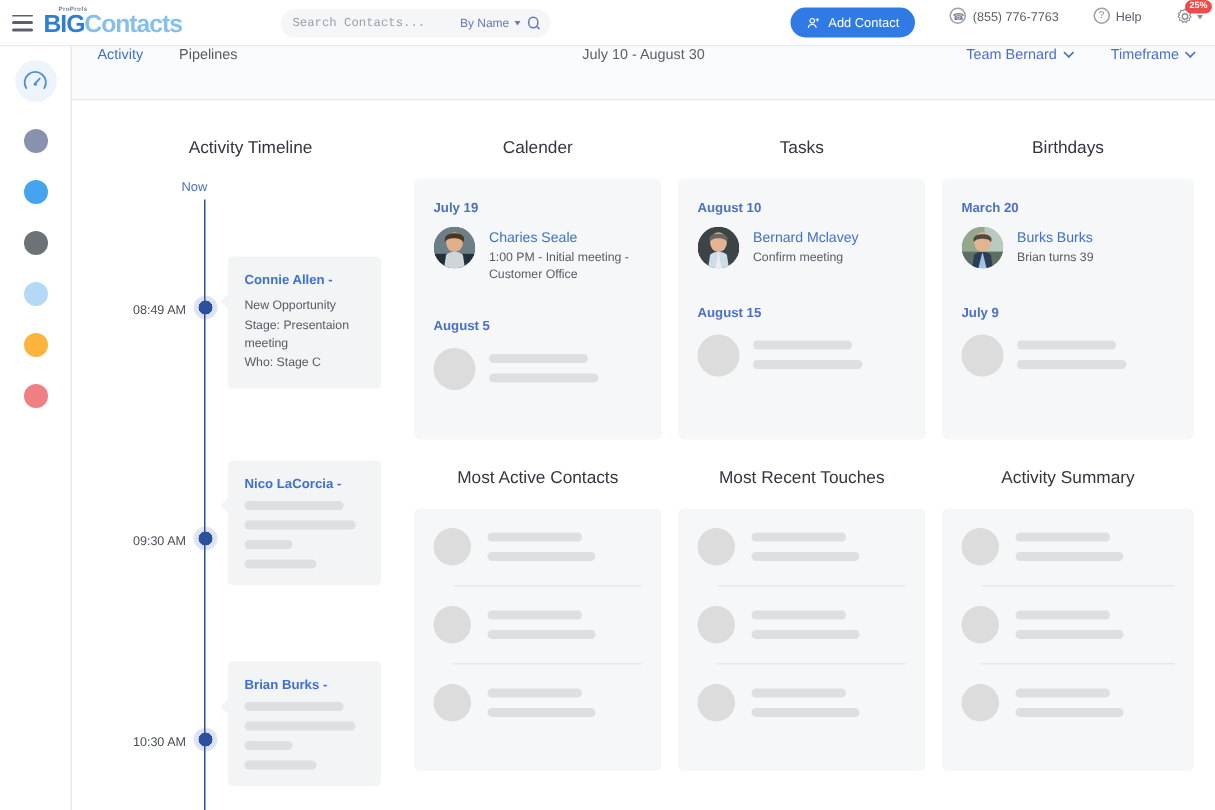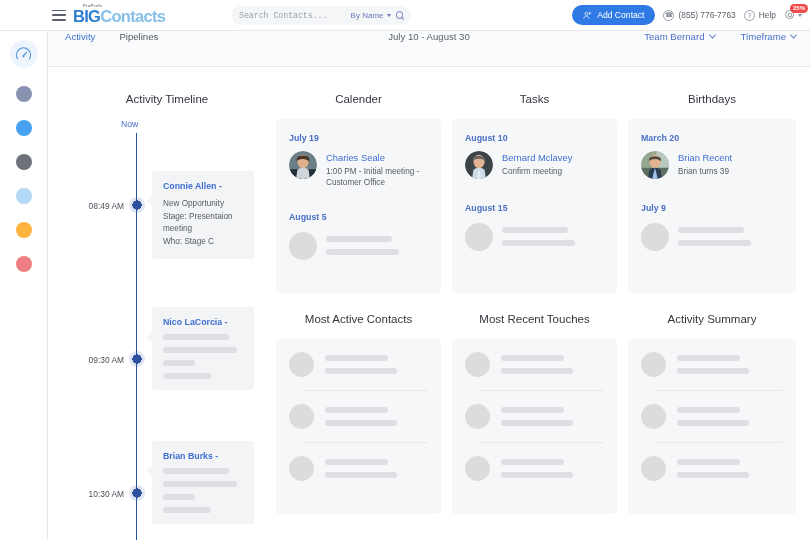--- a/index.html
+++ b/index.html
@@ -11,21 +11,21 @@
     font-family: "Liberation Sans", sans-serif;
     -webkit-font-smoothing: antialiased;
   }
 
   
   .topbar {
     position: absolute; top: 0; left: 0;
     width: 810px; height: 31px;
     background: #ffffff;
     border-bottom: 1px solid #e6e8ec;
-    display: flex; align-items: center; padding-left: 44px;
+    display: flex; align-items: center;
   }
   .hamburger {
     width: 14px; height: 11px;
     margin-left: 8px; margin-right: 7px;
     display: flex; flex-direction: column; justify-content: space-between;
     cursor: pointer;
   }
   .hamburger span { display: block; height: 1.6px; background: #5b6070; border-radius: 1px; }
 
   .logo { position: relative; width: 104px; height: 24px; cursor: pointer; }
@@ -69,21 +69,21 @@
     position: relative; cursor: pointer; flex: none;
   }
   .mag::after {
     content: ""; position: absolute; right: -2.4px; bottom: -1.2px;
     width: 3.4px; height: 1.2px; background: #6a78b8;
     transform: rotate(45deg); border-radius: 1px;
   }
 
   .topright {
     margin-left: auto; margin-right: 8px;
-    display: flex; align-items: center; gap: 8px;
+    display: flex; align-items: flex-start; gap: 23px;
   }
   .btn-add {
     background: #2f7ae5; color: #fff;
     height: 20px; border-radius: 10px;
     padding: 0 11px;
     display: flex; align-items: center; gap: 5px;
     font-size: 8.6px; border: none; cursor: pointer;
     font-family: "Liberation Sans", sans-serif;
   }
   .ico-person-plus { width: 9px; height: 9px; flex: none; }
@@ -453,21 +453,21 @@
                 <rect x="22" width="18" height="24" fill="#b9c9c0"></rect>
                 <rect y="24" width="40" height="16" fill="#5c6f62"></rect>
                 <ellipse cx="20" cy="15" rx="8" ry="9.5" fill="#e3b492"></ellipse>
                 <path d="M11.5 11.5c1-5.5 16-5.5 17 0 .4 2.4-.6 3.4-.6 3.4-1.2-4.4-14.8-4.4-15.9 0 0 0-.9-1-.5-3.4z" fill="#51483f"></path>
                 <path d="M12 27c2-2 5-3 8-3s6 1 8 3l2 13H10z" fill="#2c3d56"></path>
                 <path d="M20 24l-4 16h8z" fill="#9fc3e5"></path>
               </g>
             </svg>
           </div>
           <div style="padding-top:1px;">
-            <div class="entry-name">Brian Recent</div>
+            <div class="entry-name">Burks Burks</div>
             <div class="entry-sub">Brian turns 39</div>
           </div>
         </div>
         <div class="card-date" style="margin-top:24px;">July 9</div>
         <div class="entry" style="margin-top:10px;">
           <div class="avatar-blank"></div>
           <div style="padding-top:4px;">
             <div class="sk-line" style="width:66px; margin-bottom:7px;"></div>
             <div class="sk-line" style="width:73px;"></div>
           </div>

